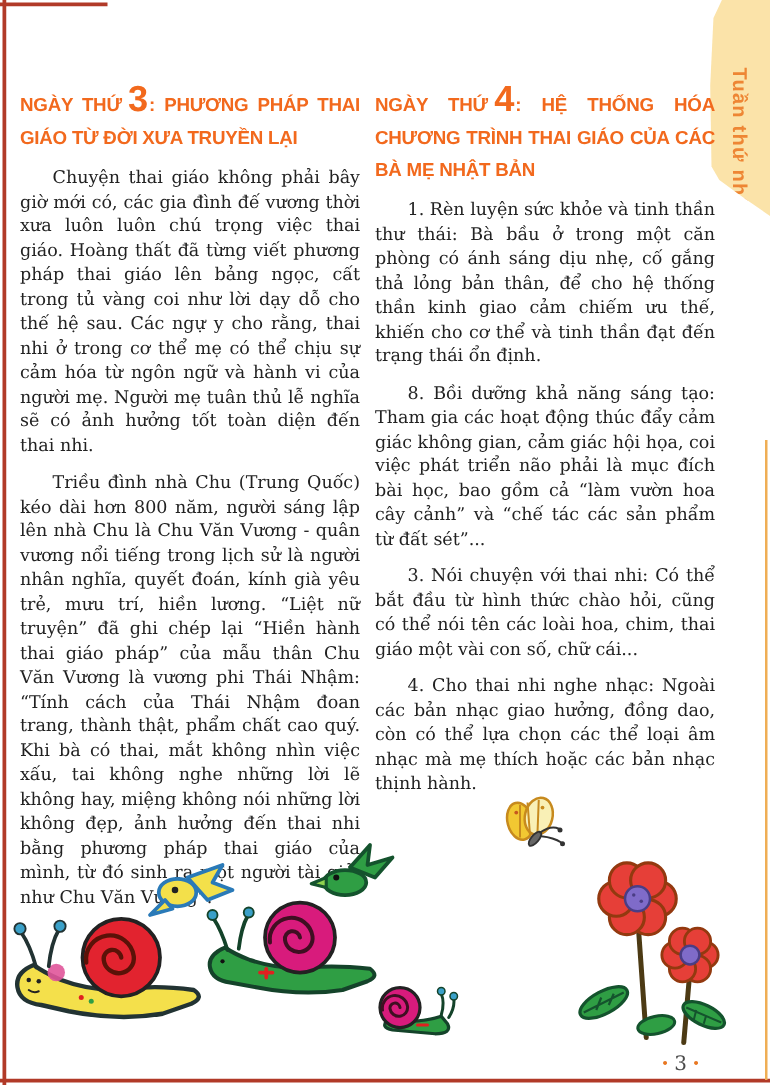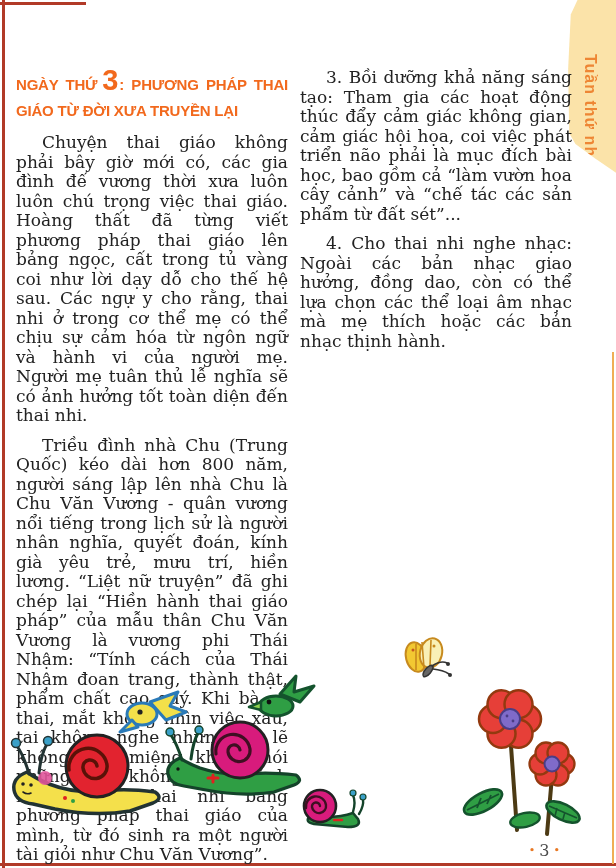--- a/index.html
+++ b/index.html
@@ -17,21 +17,21 @@
   .week-tab span{position:absolute;top:54px;left:17px;writing-mode:vertical-rl;
             font-family:"Liberation Sans",sans-serif;font-weight:700;font-size:16px;
             color:#ee8634;letter-spacing:1px;white-space:nowrap;}
   
   .col{position:absolute;top:68px;width:272px;}
   .col-left{left:16px;}
   .col-right{left:300px;}
   h2{margin:4px 0 9px 0;color:#f2691d;font-family:"Liberation Sans",sans-serif;
      font-weight:700;font-size:15px;line-height:26px;text-align:justify;letter-spacing:-0.2px;}
   h2 .hnum{font-size:29px;line-height:0;margin:0 1px 0 5px;}
-  p{margin:0 0 10px 0;font-size:17px;line-height:19.5px;color:#222222;
+  p{margin:0 0 10px 0;font-size:14px;line-height:19.5px;color:#222222;
     text-align:justify;text-indent:26px;}
   
   .pageno{position:absolute;right:52px;bottom:8px;font-size:16px;color:#4a4a4a;
           font-family:"DejaVu Serif",serif;}
   .pageno .dot{color:#e87722;font-size:11px;vertical-align:2px;padding:0 4px;}
   
   .doodles{position:absolute;left:0;top:636px;width:616px;height:222px;}
 </style>
 </head>
 <body>
@@ -49,21 +49,26 @@
 
   <div class="col col-left">
     <h2>
       <span>NGÀY THỨ</span><span class="hnum">3</span><span>: PHƯƠNG PHÁP THAI GIÁO TỪ ĐỜI XƯA TRUYỀN LẠI</span>
     </h2>
     <p>Chuyện thai giáo không phải bây giờ mới có, các gia đình đế vương thời xưa luôn luôn chú trọng việc thai giáo. Hoàng thất đã từng viết phương pháp thai giáo lên bảng ngọc, cất trong tủ vàng coi như lời dạy dỗ cho thế hệ sau. Các ngự y cho rằng, thai nhi ở trong cơ thể mẹ có thể chịu sự cảm hóa từ ngôn ngữ và hành vi của người mẹ. Người mẹ tuân thủ lễ nghĩa sẽ có ảnh hưởng tốt toàn diện đến thai nhi.</p>
     <p>Triều đình nhà Chu (Trung Quốc) kéo dài hơn 800 năm, người sáng lập lên nhà Chu là Chu Văn Vương - quân vương nổi tiếng trong lịch sử là người nhân nghĩa, quyết đoán, kính già yêu trẻ, mưu trí, hiền lương. “Liệt nữ truyện” đã ghi chép lại “Hiền hành thai giáo pháp” của mẫu thân Chu Văn Vương là vương phi Thái Nhậm: “Tính cách của Thái Nhậm đoan trang, thành thật, phẩm chất cao quý. Khi bà có thai, mắt không nhìn việc xấu, tai không nghe những lời lẽ không hay, miệng không nói những lời không đẹp, ảnh hưởng đến thai nhi bằng phương pháp thai giáo của mình, từ đó sinh ra một người tài giỏi như Chu Văn Vương”.</p>
   </div>
 
   <div class="col col-right">
-    <p>3. Bồi dưỡng khả năng sáng tạo: Tham gia các hoạt động thúc đẩy cảm giác không gian, cảm giác hội họa, coi việc phát triển não phải là mục đích bài học, bao gồm cả “làm vườn hoa cây cảnh” và “chế tác các sản phẩm từ đất sét”...</p>
+    <h2>
+      <span>NGÀY THỨ</span><span class="hnum">4</span><span>: HỆ THỐNG HÓA CHƯƠNG TRÌNH THAI GIÁO CỦA CÁC BÀ MẸ NHẬT BẢN</span>
+    </h2>
+    <p>1. Rèn luyện sức khỏe và tinh thần thư thái: Bà bầu ở trong một căn phòng có ánh sáng dịu nhẹ, cố gắng thả lỏng bản thân, để cho hệ thống thần kinh giao cảm chiếm ưu thế, khiến cho cơ thể và tinh thần đạt đến trạng thái ổn định.</p>
+    <p>8. Bồi dưỡng khả năng sáng tạo: Tham gia các hoạt động thúc đẩy cảm giác không gian, cảm giác hội họa, coi việc phát triển não phải là mục đích bài học, bao gồm cả “làm vườn hoa cây cảnh” và “chế tác các sản phẩm từ đất sét”...</p>
+    <p>3. Nói chuyện với thai nhi: Có thể bắt đầu từ hình thức chào hỏi, cũng có thể nói tên các loài hoa, chim, thai giáo một vài con số, chữ cái...</p>
     <p>4. Cho thai nhi nghe nhạc: Ngoài các bản nhạc giao hưởng, đồng dao, còn có thể lựa chọn các thể loại âm nhạc mà mẹ thích hoặc các bản nhạc thịnh hành.</p>
   </div>
 
   <svg class="doodles" viewBox="0 0 616 222" xmlns="http://www.w3.org/2000/svg">
 
     <g transform="translate(150,76)">
       <path d="M0,-10 L28,-20 L20,-6 L36,0 L16,8 Z" fill="#f3e04a" stroke="#2a7ab8" stroke-width="3" stroke-linejoin="round"></path>
       <ellipse cx="-8" cy="2" rx="15" ry="11" fill="#f3e04a" stroke="#2a7ab8" stroke-width="3"></ellipse>
       <path d="M-18,8 L-30,20 L-12,15 Z" fill="#f3e04a" stroke="#2a7ab8" stroke-width="3" stroke-linejoin="round"></path>
       <circle cx="-10" cy="0" r="2.6" fill="#222"></circle>

